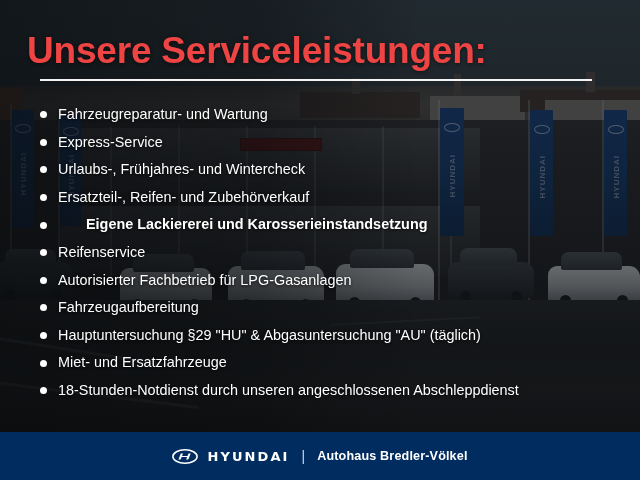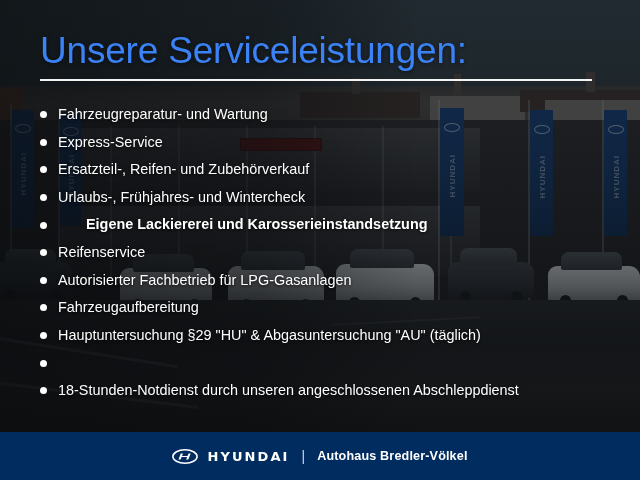--- a/index.html
+++ b/index.html
@@ -156,25 +156,25 @@
 
   
   .content {
     position: absolute;
     left: 0; top: 0;
     width: 640px; height: 432px;
   }
 
   .title {
     position: absolute;
-    left: 40px;
+    left: 27px;
     top: 28px;
-    color: #3b82f6;
+    color: #ef4444;
     font-size: 37px;
-    font-weight: 400;
+    font-weight: 700;
     letter-spacing: -0.2px;
     line-height: 46px;
     white-space: nowrap;
     text-shadow: 0 1px 4px rgba(0,0,0,0.55);
   }
 
   .rule {
     position: absolute;
     left: 40px;
     top: 79px;
@@ -361,28 +361,28 @@
     <div class="scrim"></div>
     <div class="scrim-left"></div>
   </div>
 
   <div class="content">
     <div class="title">Unsere Serviceleistungen:</div>
     <div class="rule"></div>
     <ul class="services" id="services-list">
         <li><span class="bullet"></span><span class="label">Fahrzeugreparatur- und Wartung</span></li>
         <li><span class="bullet"></span><span class="label">Express-Service</span></li>
+        <li><span class="bullet"></span><span class="label">Urlaubs-, Frühjahres- und Wintercheck</span></li>
         <li><span class="bullet"></span><span class="label">Ersatzteil-, Reifen- und Zubehörverkauf</span></li>
-        <li><span class="bullet"></span><span class="label">Urlaubs-, Frühjahres- und Wintercheck</span></li>
         <li class="bold"><span class="bullet"></span><span class="label">Eigene Lackiererei und Karosserieinstandsetzung</span></li>
         <li><span class="bullet"></span><span class="label">Reifenservice</span></li>
         <li><span class="bullet"></span><span class="label">Autorisierter Fachbetrieb für LPG-Gasanlagen</span></li>
         <li><span class="bullet"></span><span class="label">Fahrzeugaufbereitung</span></li>
         <li><span class="bullet"></span><span class="label">Hauptuntersuchung §29 "HU" &amp; Abgasuntersuchung "AU" (täglich)</span></li>
-        <li><span class="bullet"></span></li>
+        <li><span class="bullet"></span><span class="label">Miet- und Ersatzfahrzeuge</span></li>
         <li><span class="bullet"></span><span class="label">18-Stunden-Notdienst durch unseren angeschlossenen Abschleppdienst</span></li>
       </ul>
   </div>
 
   <div class="footer">
     <div class="footer-inner">
       <svg class="logo-mark" viewBox="0 0 52 30" aria-hidden="true">
         <ellipse cx="26" cy="15" rx="24.2" ry="13.4" fill="none" stroke="#ffffff" stroke-width="3.1"></ellipse>
         <path d="M17.6 9.2 L22.0 9.2 L20.0 14.2 L31.0 14.2 L33.1 9.2 L37.4 9.2 L32.6 21.0 L28.2 21.0 L30.2 16.2 L19.3 16.2 L17.2 21.0 L12.9 21.0 Z" fill="#ffffff"></path>
       </svg>

